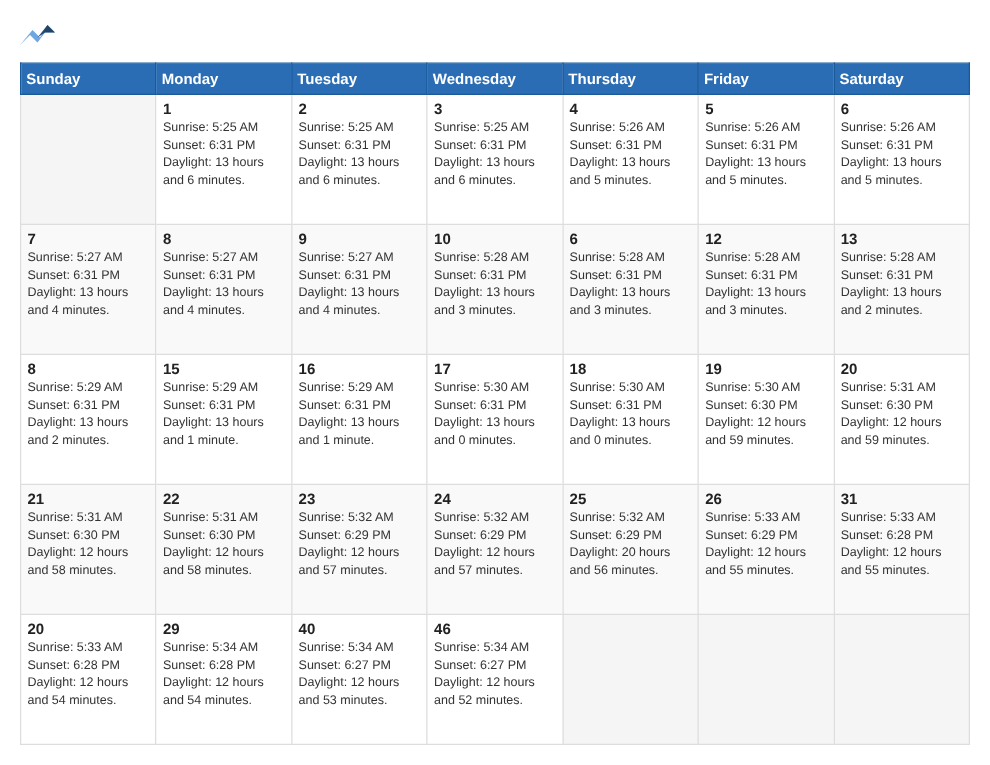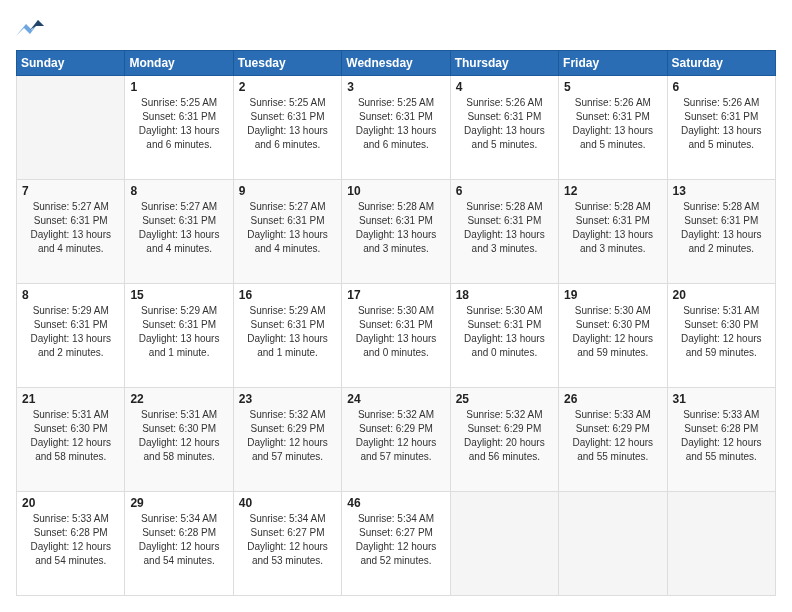--- a/index.html
+++ b/index.html
@@ -86,21 +86,20 @@
       font-weight: bold;
       font-size: 12px;
       color: #222;
       display: block;
       margin-bottom: 2px;
     }
     .day-info {
       font-size: 10px;
       color: #333;
       line-height: 1.4;
-      text-align: center;
     }
     .empty-cell {
       background: #f5f5f5 !important;
     }
   </style>
 </head>
 <body>
 
 <div class="page">
   <div class="header">

